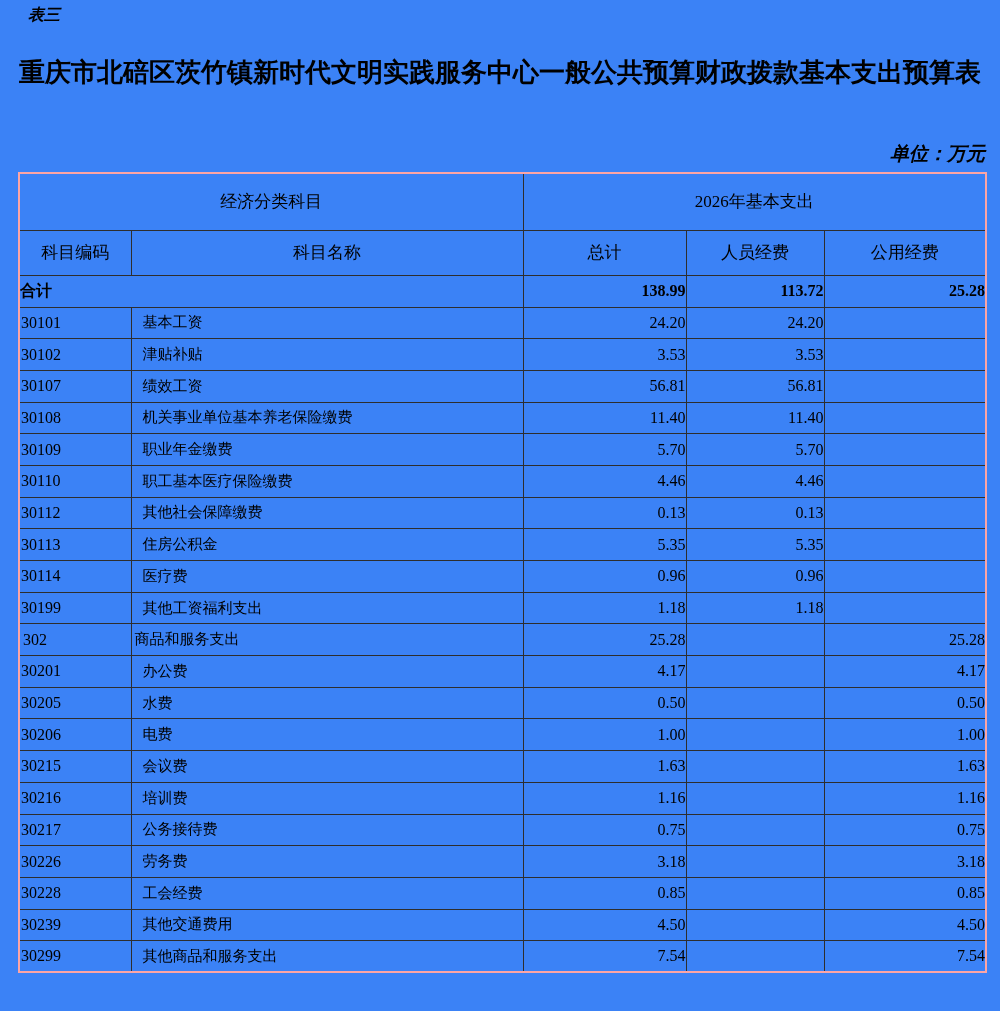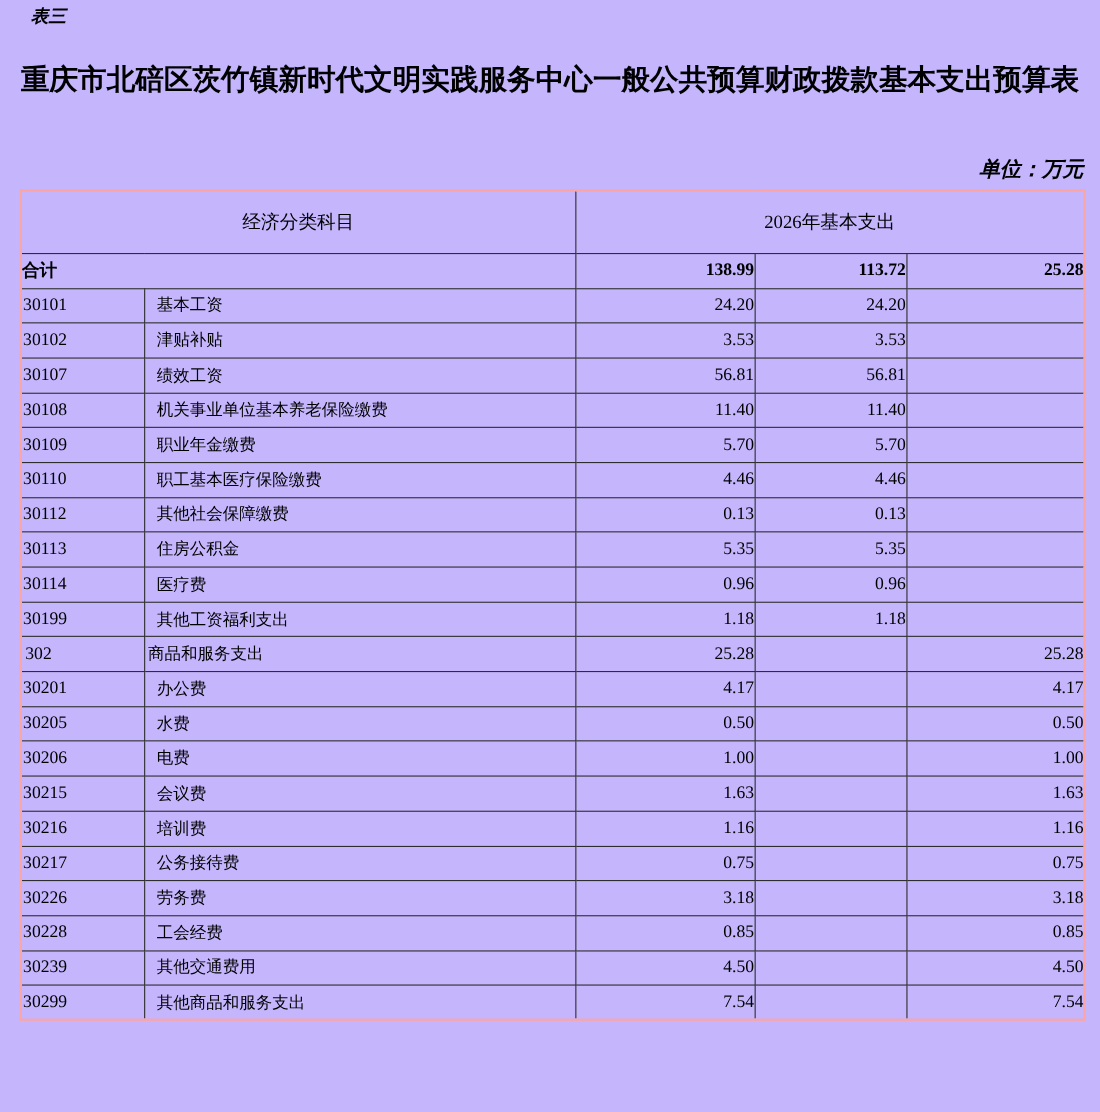--- a/index.html
+++ b/index.html
@@ -9,21 +9,21 @@
     width: 1000px;
     height: 1011px;
     overflow: hidden;
     font-family: "Liberation Serif", "DejaVu Serif", serif;
     color: #000;
   }
   .page {
     position: relative;
     width: 1000px;
     height: 1011px;
-    background: #c4b5fd;
+    background: #3b82f6;
   }
   .table-label {
     position: absolute;
     left: 28px;
     top: 5px;
     font-style: italic;
     font-weight: bold;
     font-size: 16px;
     font-family: "Liberation Serif", "DejaVu Serif", serif;
   }
@@ -120,20 +120,27 @@
       <col style="width:392px">
       <col style="width:163px">
       <col style="width:138px">
       <col style="width:162px">
     </colgroup>
     <tbody>
       <tr class="hrow1">
         <th class="hcell" colspan="2">经济分类科目</th>
         <th class="hcell" colspan="3">2026年基本支出</th>
       </tr>
+      <tr class="hrow2">
+        <th class="hcell">科目编码</th>
+        <th class="hcell">科目名称</th>
+        <th class="hcell">总计</th>
+        <th class="hcell">人员经费</th>
+        <th class="hcell">公用经费</th>
+      </tr>
       <tr class="total-row">
         <td class="total-label" colspan="2">合计</td>
         <td class="num">138.99</td>
         <td class="num">113.72</td>
         <td class="num">25.28</td>
       </tr>
 
         <tr class="data-row level2">
           <td class="code">30101</td>
           <td class="name">基本工资</td>

